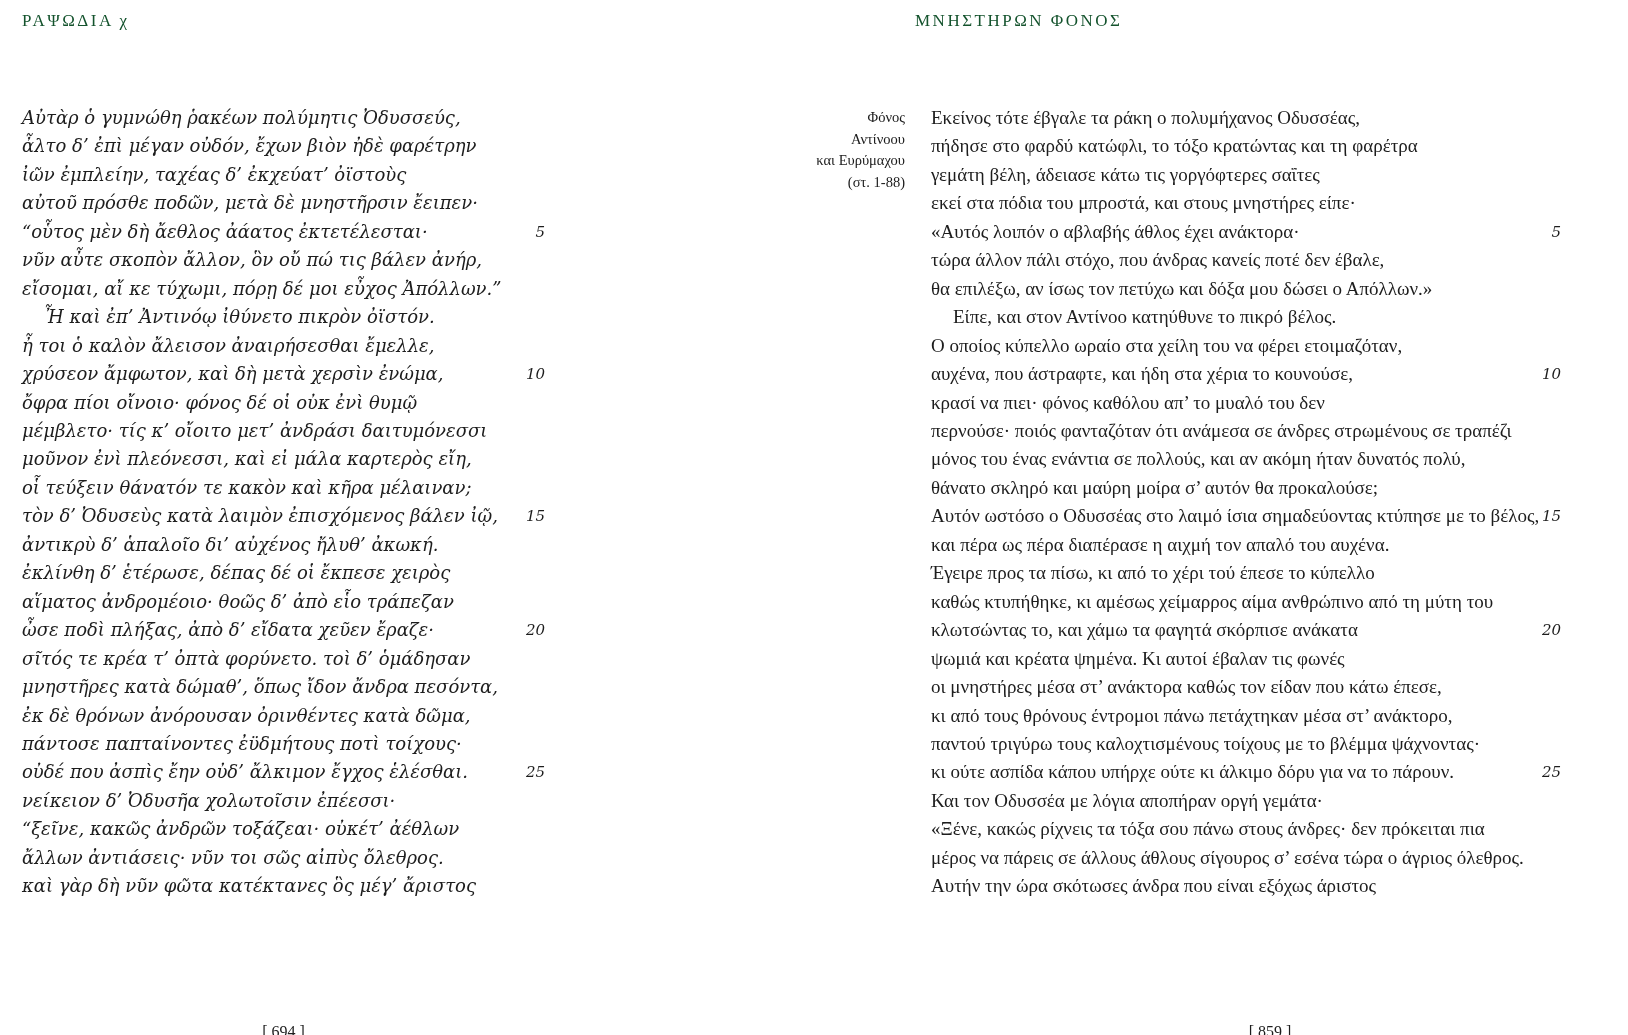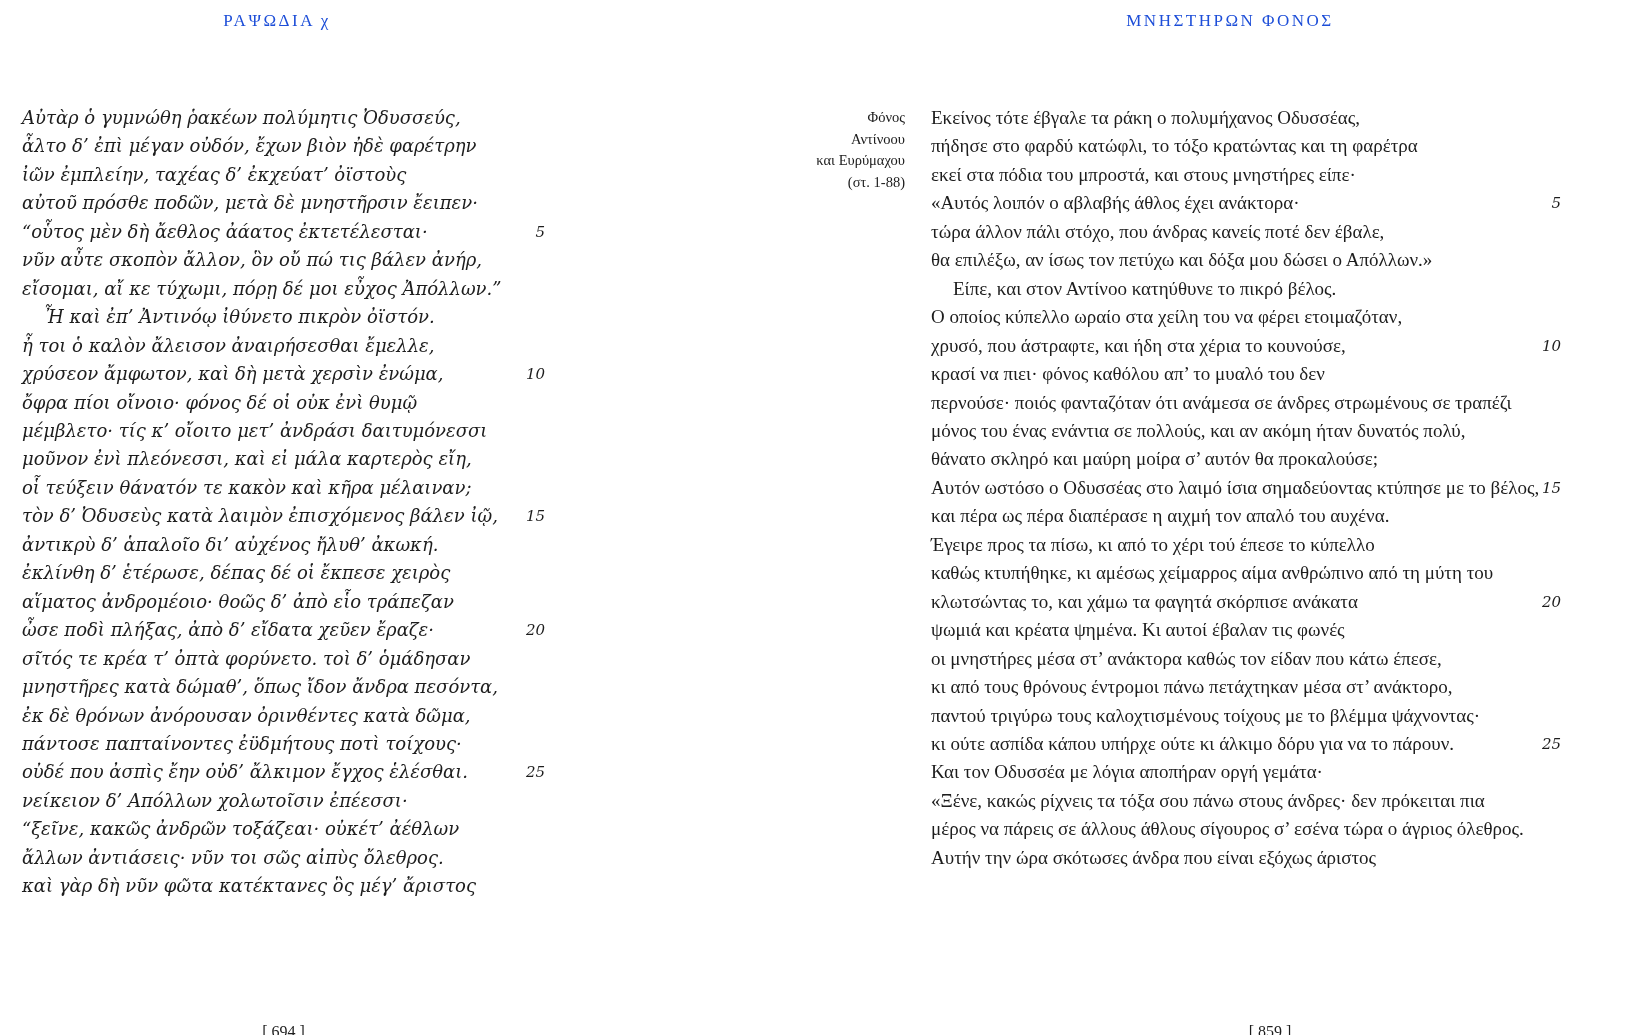--- a/index.html
+++ b/index.html
@@ -7,22 +7,22 @@
     width: 1628px; height: 1035px;
     position: relative;
     background: #ffffff;
     color: #1d1d1d;
     font-family: "Liberation Serif", "DejaVu Serif", serif;
     overflow: hidden;
   }
   .hdr {
     position: absolute; top: 11px;
     font-size: 17px; letter-spacing: 2.5px;
-    white-space: nowrap; text-align: center;
-    color: #1d4ed8;
+    white-space: nowrap; 
+    color: #14532d;
   }
   #left-hdr  { left: 22px;  width: 510px; }
   #right-hdr { left: 915px; width: 630px; }
 
   .verse-block { position: absolute; top: 104px; }
   #left-verses {
     left: 22px; width: 523px;
     font-family: "DejaVu Serif", serif;
     font-style: italic;
     font-size: 18px; line-height: 28.45px;
@@ -79,44 +79,45 @@
       <div class="line"><span class="vtext">τὸν δ’ Ὀδυσεὺς κατὰ λαιμὸν ἐπισχόμενος βάλεν ἰῷ,</span><span class="vnum">15</span></div>
       <div class="line"><span class="vtext">ἀντικρὺ δ’ ἁπαλοῖο δι’ αὐχένος ἤλυθ’ ἀκωκή.</span></div>
       <div class="line"><span class="vtext">ἐκλίνθη δ’ ἑτέρωσε, δέπας δέ οἱ ἔκπεσε χειρὸς</span></div>
       <div class="line"><span class="vtext">αἵματος ἀνδρομέοιο· θοῶς δ’ ἀπὸ εἷο τράπεζαν</span></div>
       <div class="line"><span class="vtext">ὦσε ποδὶ πλήξας, ἀπὸ δ’ εἴδατα χεῦεν ἔραζε·</span><span class="vnum">20</span></div>
       <div class="line"><span class="vtext">σῖτός τε κρέα τ’ ὀπτὰ φορύνετο. τοὶ δ’ ὁμάδησαν</span></div>
       <div class="line"><span class="vtext">μνηστῆρες κατὰ δώμαθ’, ὅπως ἴδον ἄνδρα πεσόντα,</span></div>
       <div class="line"><span class="vtext">ἐκ δὲ θρόνων ἀνόρουσαν ὀρινθέντες κατὰ δῶμα,</span></div>
       <div class="line"><span class="vtext">πάντοσε παπταίνοντες ἐϋδμήτους ποτὶ τοίχους·</span></div>
       <div class="line"><span class="vtext">οὐδέ που ἀσπὶς ἔην οὐδ’ ἄλκιμον ἔγχος ἑλέσθαι.</span><span class="vnum">25</span></div>
-      <div class="line"><span class="vtext">νείκειον δ’ Απόλλων χολωτοῖσιν ἐπέεσσι·</span></div>
+      <div class="line"><span class="vtext">νείκειον δ’ Ὀδυσῆα χολωτοῖσιν ἐπέεσσι·</span></div>
       <div class="line"><span class="vtext">“ξεῖνε, κακῶς ἀνδρῶν τοξάζεαι· οὐκέτ’ ἀέθλων</span></div>
       <div class="line"><span class="vtext">ἄλλων ἀντιάσεις· νῦν τοι σῶς αἰπὺς ὄλεθρος.</span></div>
       <div class="line"><span class="vtext">καὶ γὰρ δὴ νῦν φῶτα κατέκτανες ὃς μέγ’ ἄριστος</span></div>
     </div>
   <div class="pfooter" id="left-footer">[ 694 ]</div>
 
   <div class="hdr" id="right-hdr">ΜΝΗΣΤΗΡΩΝ ΦΟΝΟΣ</div>
   <div class="margin-note">
     <div>Φόνος</div>
     <div>Αντίνοου</div>
     <div>και Ευρύμαχου</div>
     <div>(στ. 1-88)</div>
   </div>
   <div class="verse-block" id="right-verses">
       <div class="line"><span class="vtext">Εκείνος τότε έβγαλε τα ράκη ο πολυμήχανος Οδυσσέας,</span></div>
       <div class="line"><span class="vtext">πήδησε στο φαρδύ κατώφλι, το τόξο κρατώντας και τη φαρέτρα</span></div>
+      <div class="line"><span class="vtext">γεμάτη βέλη, άδειασε κάτω τις γοργόφτερες σαΐτες</span></div>
       <div class="line"><span class="vtext">εκεί στα πόδια του μπροστά, και στους μνηστήρες είπε·</span></div>
       <div class="line"><span class="vtext">«Αυτός λοιπόν ο αβλαβής άθλος έχει ανάκτορα·</span><span class="vnum">5</span></div>
       <div class="line"><span class="vtext">τώρα άλλον πάλι στόχο, που άνδρας κανείς ποτέ δεν έβαλε,</span></div>
       <div class="line"><span class="vtext">θα επιλέξω, αν ίσως τον πετύχω και δόξα μου δώσει ο Απόλλων.»</span></div>
       <div class="line indent"><span class="vtext">Είπε, και στον Αντίνοο κατηύθυνε το πικρό βέλος.</span></div>
       <div class="line"><span class="vtext">Ο οποίος κύπελλο ωραίο στα χείλη του να φέρει ετοιμαζόταν,</span></div>
-      <div class="line"><span class="vtext">χρυσό, που άστραφτε, και ήδη στα χέρια το κουνούσε,</span><span class="vnum">10</span></div>
+      <div class="line"><span class="vtext">αυχένα, που άστραφτε, και ήδη στα χέρια το κουνούσε,</span><span class="vnum">10</span></div>
       <div class="line"><span class="vtext">κρασί να πιει· φόνος καθόλου απ’ το μυαλό του δεν</span></div>
       <div class="line"><span class="vtext">περνούσε· ποιός φανταζόταν ότι ανάμεσα σε άνδρες στρωμένους σε τραπέζι</span></div>
       <div class="line"><span class="vtext">μόνος του ένας ενάντια σε πολλούς, και αν ακόμη ήταν δυνατός πολύ,</span></div>
       <div class="line"><span class="vtext">θάνατο σκληρό και μαύρη μοίρα σ’ αυτόν θα προκαλούσε;</span></div>
       <div class="line"><span class="vtext">Αυτόν ωστόσο ο Οδυσσέας στο λαιμό ίσια σημαδεύοντας κτύπησε με το βέλος,</span><span class="vnum">15</span></div>
       <div class="line"><span class="vtext">και πέρα ως πέρα διαπέρασε η αιχμή τον απαλό του αυχένα.</span></div>
       <div class="line"><span class="vtext">Έγειρε προς τα πίσω, κι από το χέρι τού έπεσε το κύπελλο</span></div>
       <div class="line"><span class="vtext">καθώς κτυπήθηκε, κι αμέσως χείμαρρος αίμα ανθρώπινο από τη μύτη του</span></div>
       <div class="line"><span class="vtext">κλωτσώντας το, και χάμω τα φαγητά σκόρπισε ανάκατα</span><span class="vnum">20</span></div>
       <div class="line"><span class="vtext">ψωμιά και κρέατα ψημένα. Κι αυτοί έβαλαν τις φωνές</span></div>

